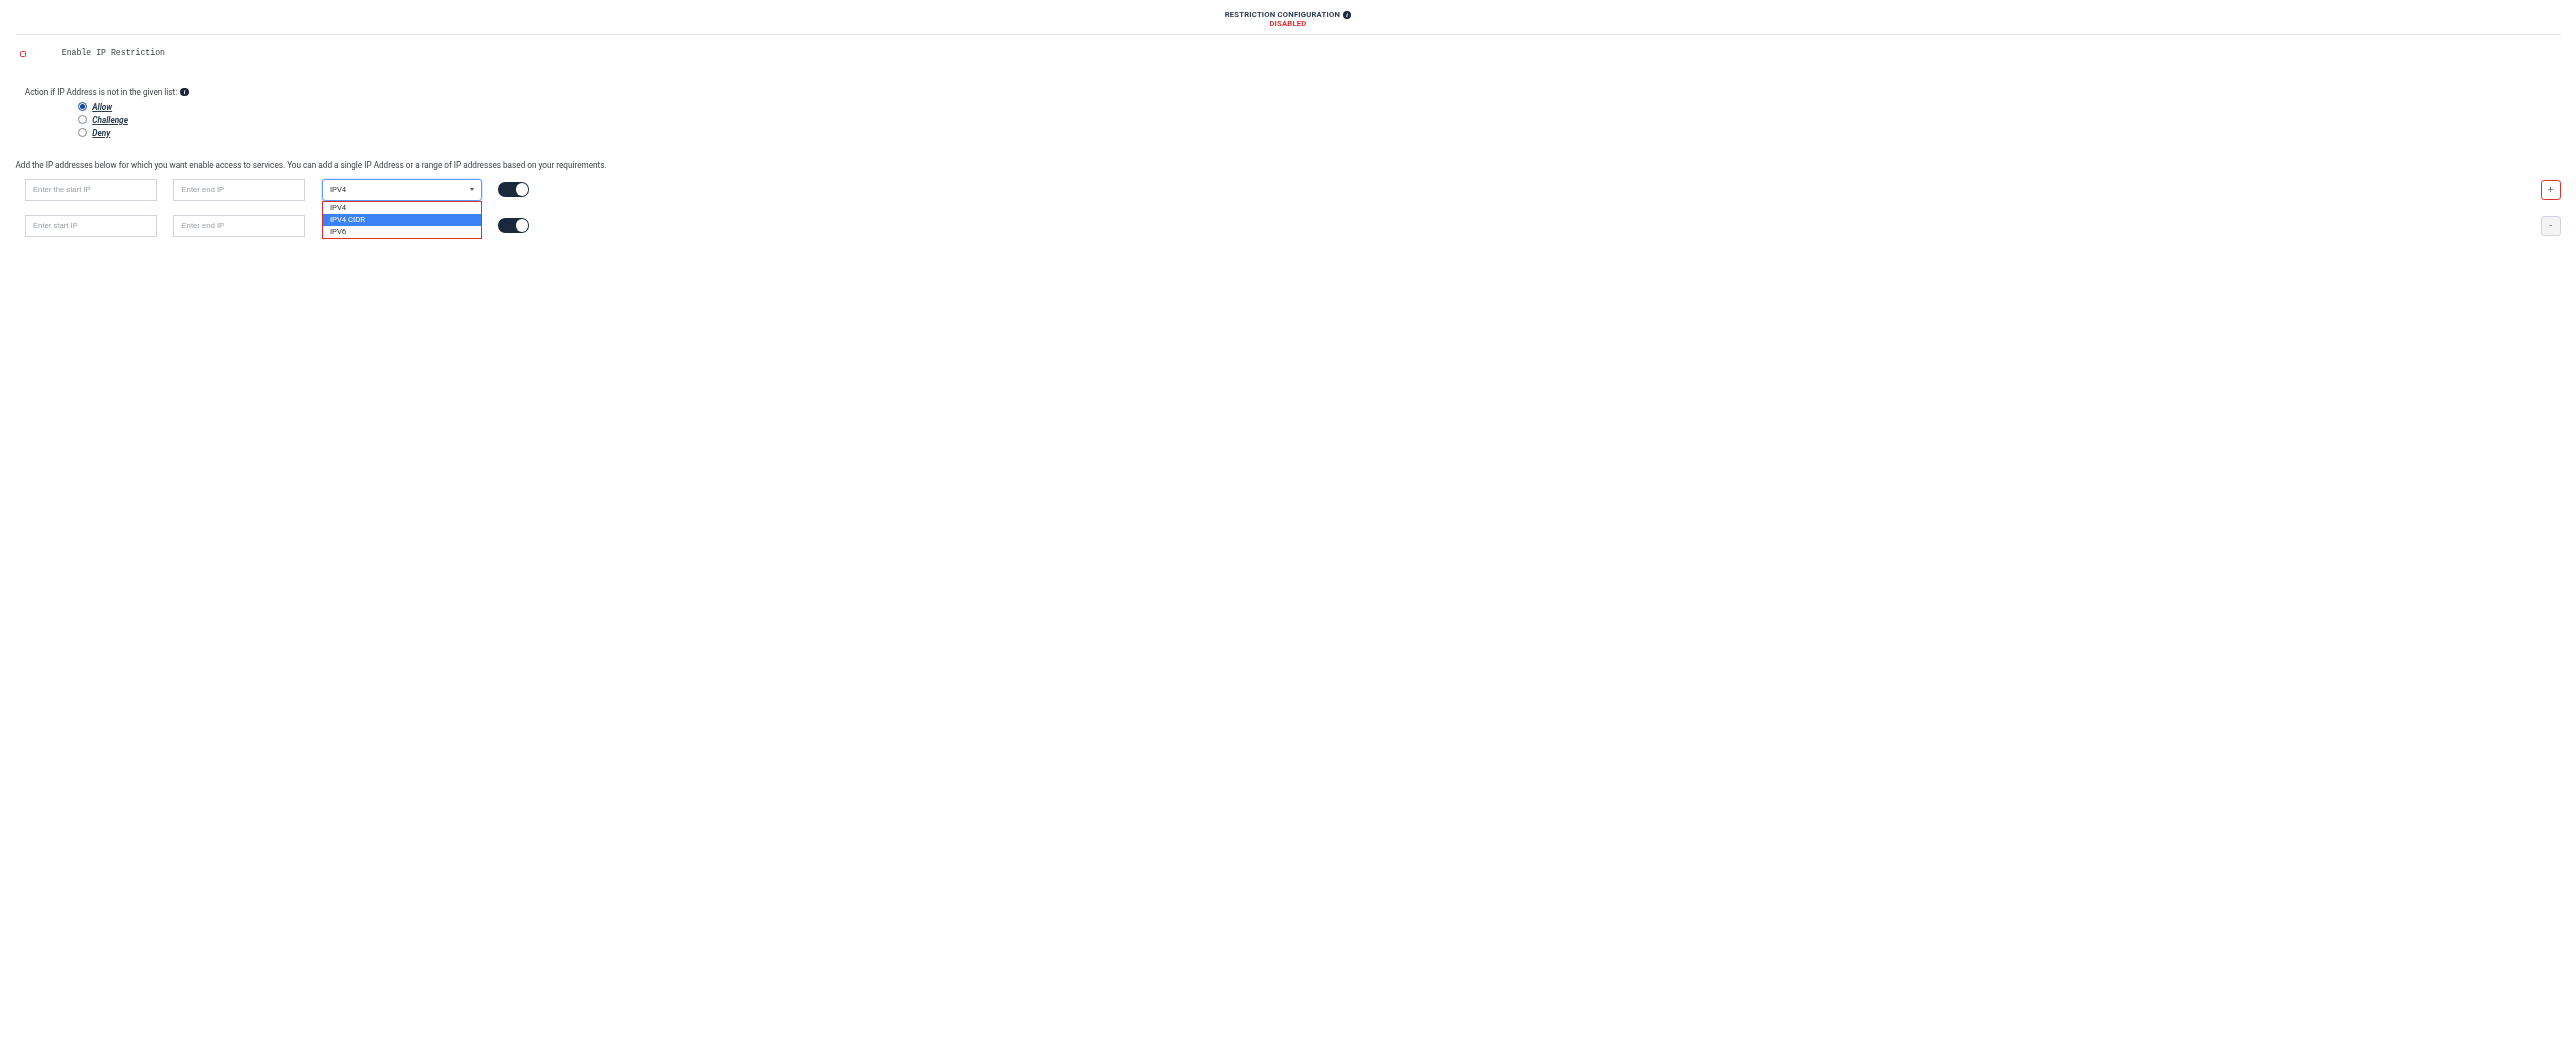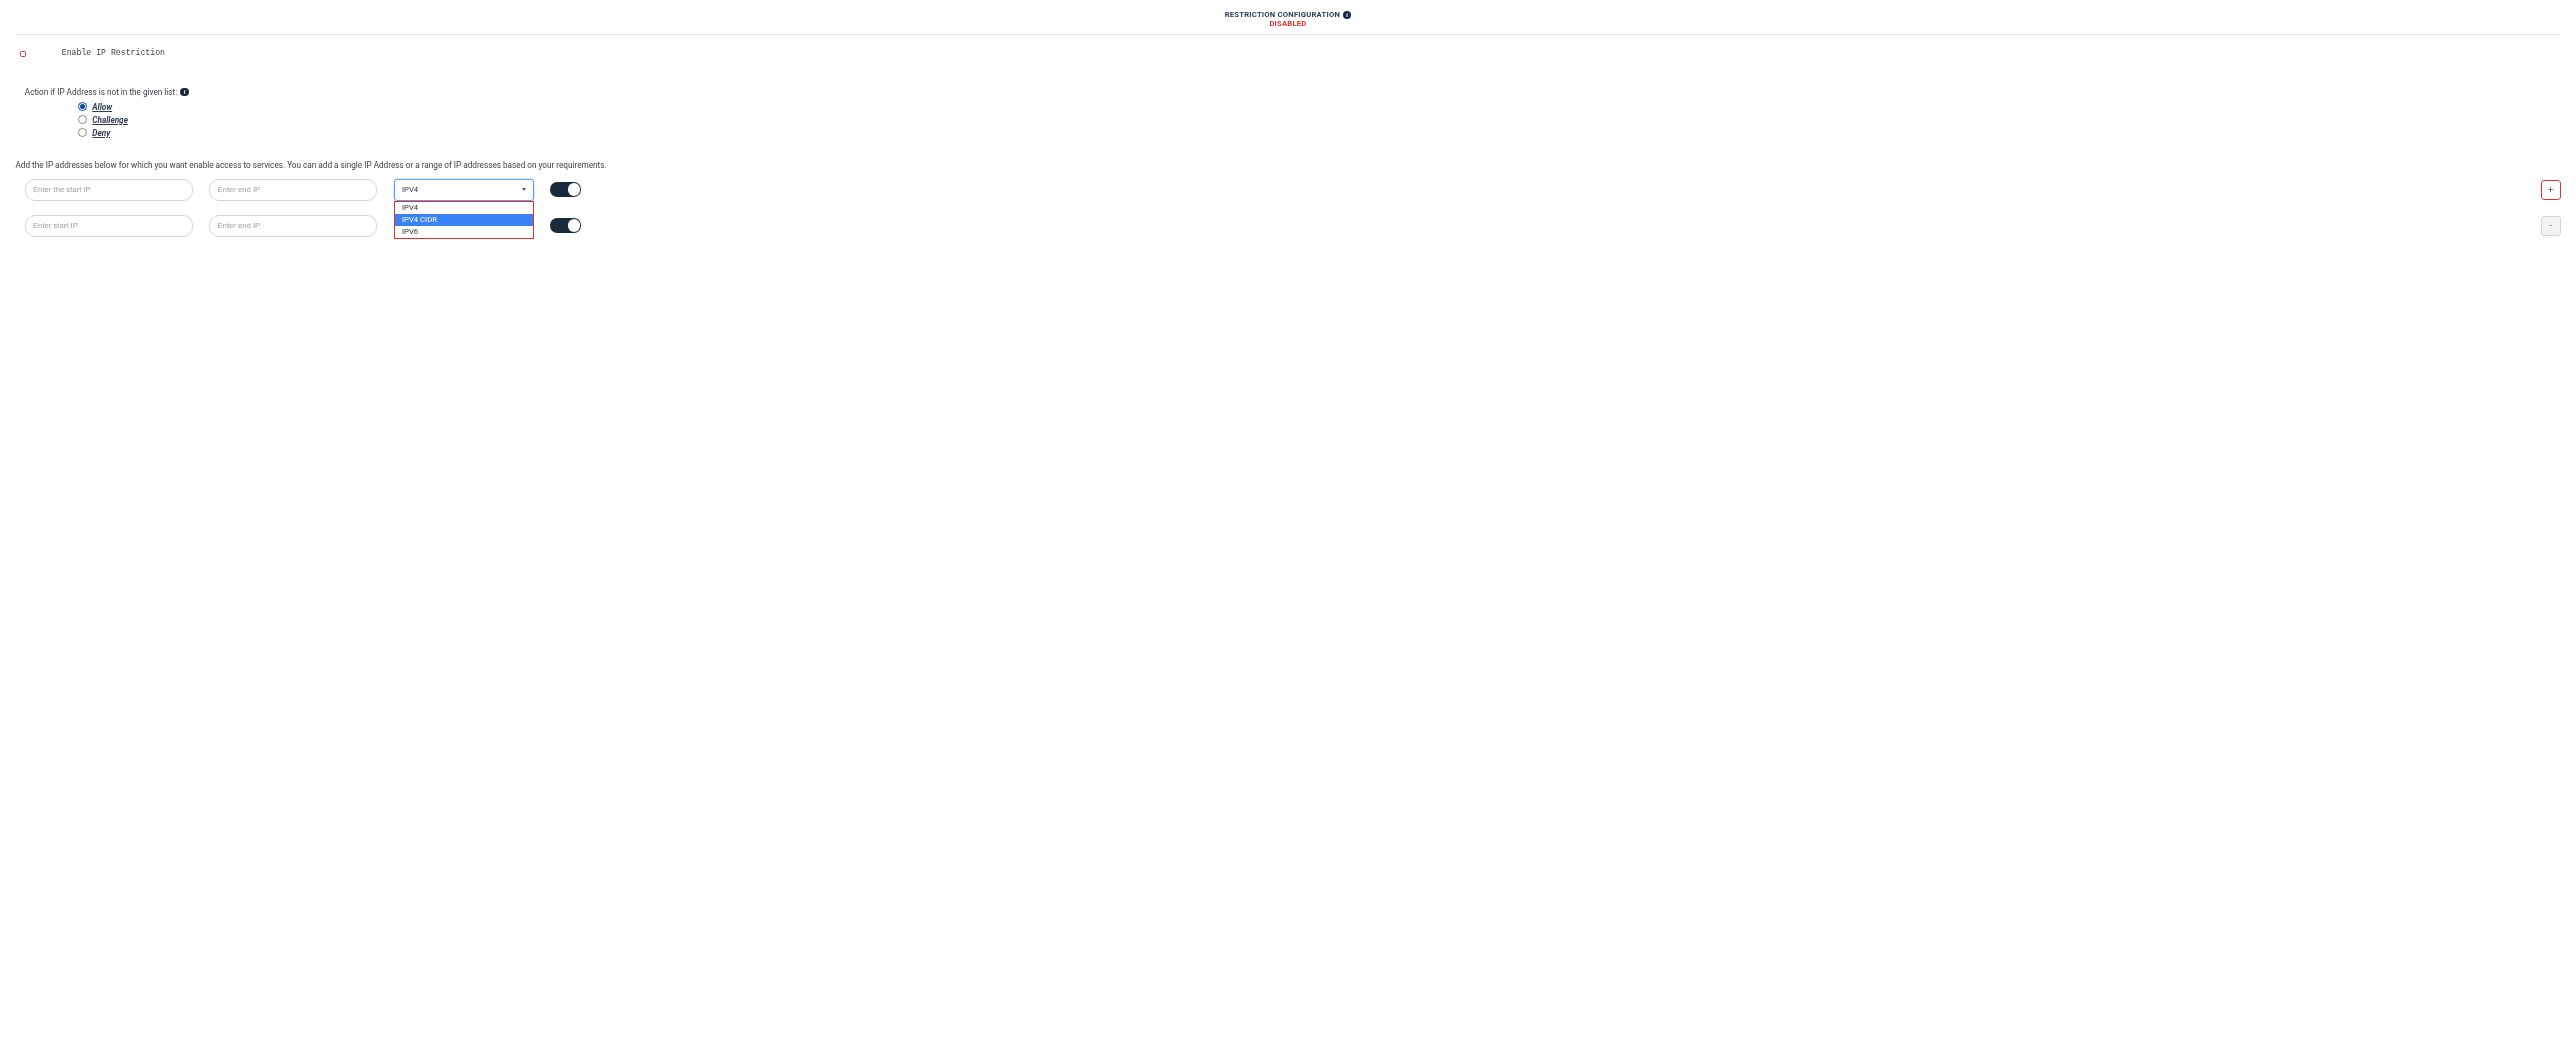--- a/index.html
+++ b/index.html
@@ -145,33 +145,33 @@
   }
   .ip-row {
     display: flex;
     align-items: flex-start;
     gap: 16.5px;
     margin-bottom: 14.4px;
     position: relative;
     padding-left: 9.3px;
   }
   .text-input {
-    width: 168px;
+    width: 132px;
     height: 21.6px;
     border: 0.5px solid #d0d5dd;
-    border-radius: 10px;
+    border-radius: 0;
     padding: 0 7.2px;
     font-size: 7.7px;
     color: #333;
     background: #fff;
   }
   .text-input::placeholder { color: #9aa1a9; }
   .select-wrap {
     position: relative;
-    width: 140px;
+    width: 160px;
   }
   .select-box {
     width: 100%;
     height: 21.6px;
     border: 0.5px solid #d0d5dd;
     border-radius: 3.1px;
     padding: 0 7.2px;
     font-size: 7.7px;
     color: #333;
     background: #fff;

